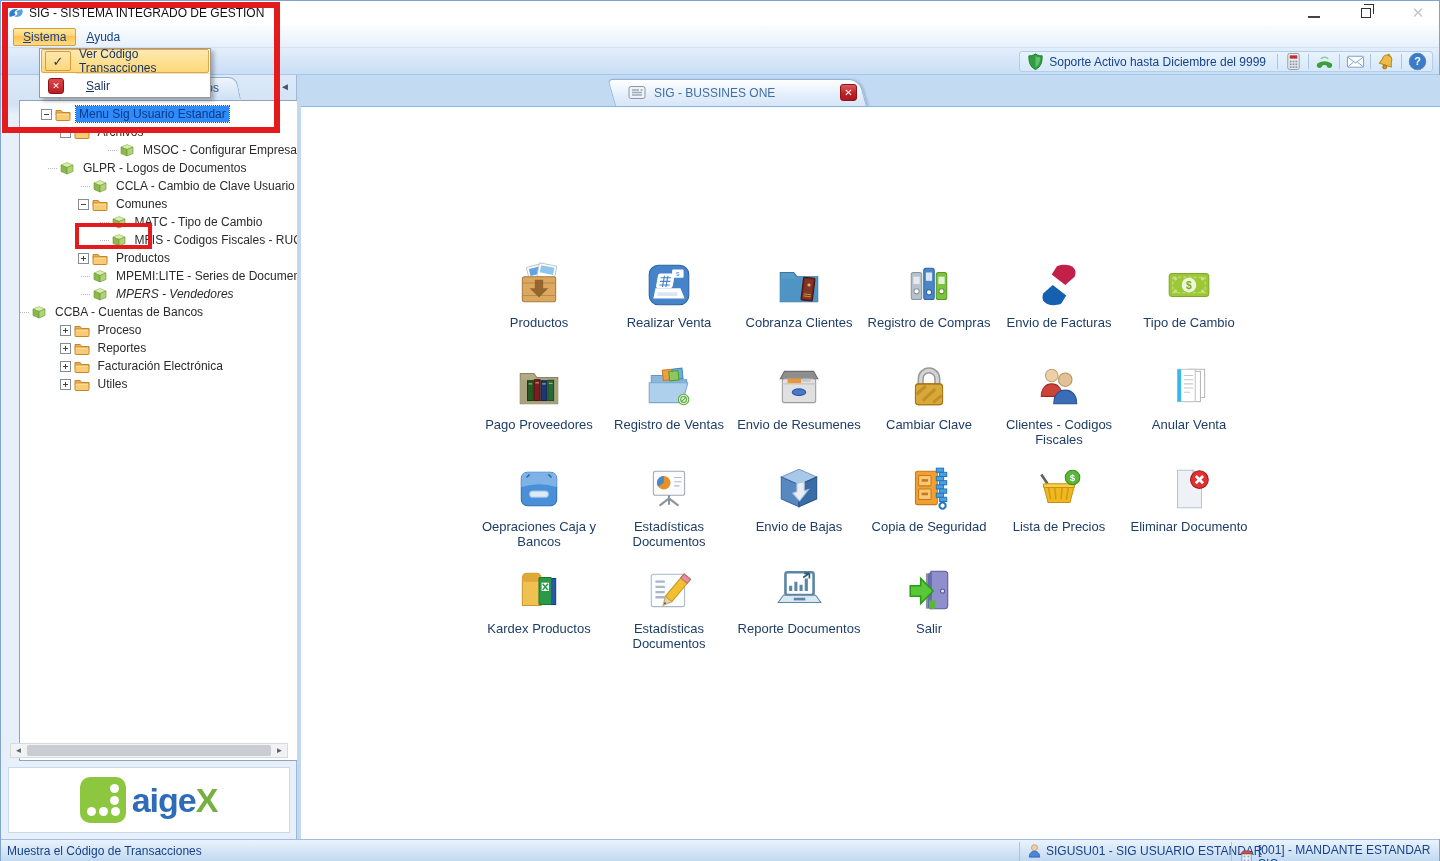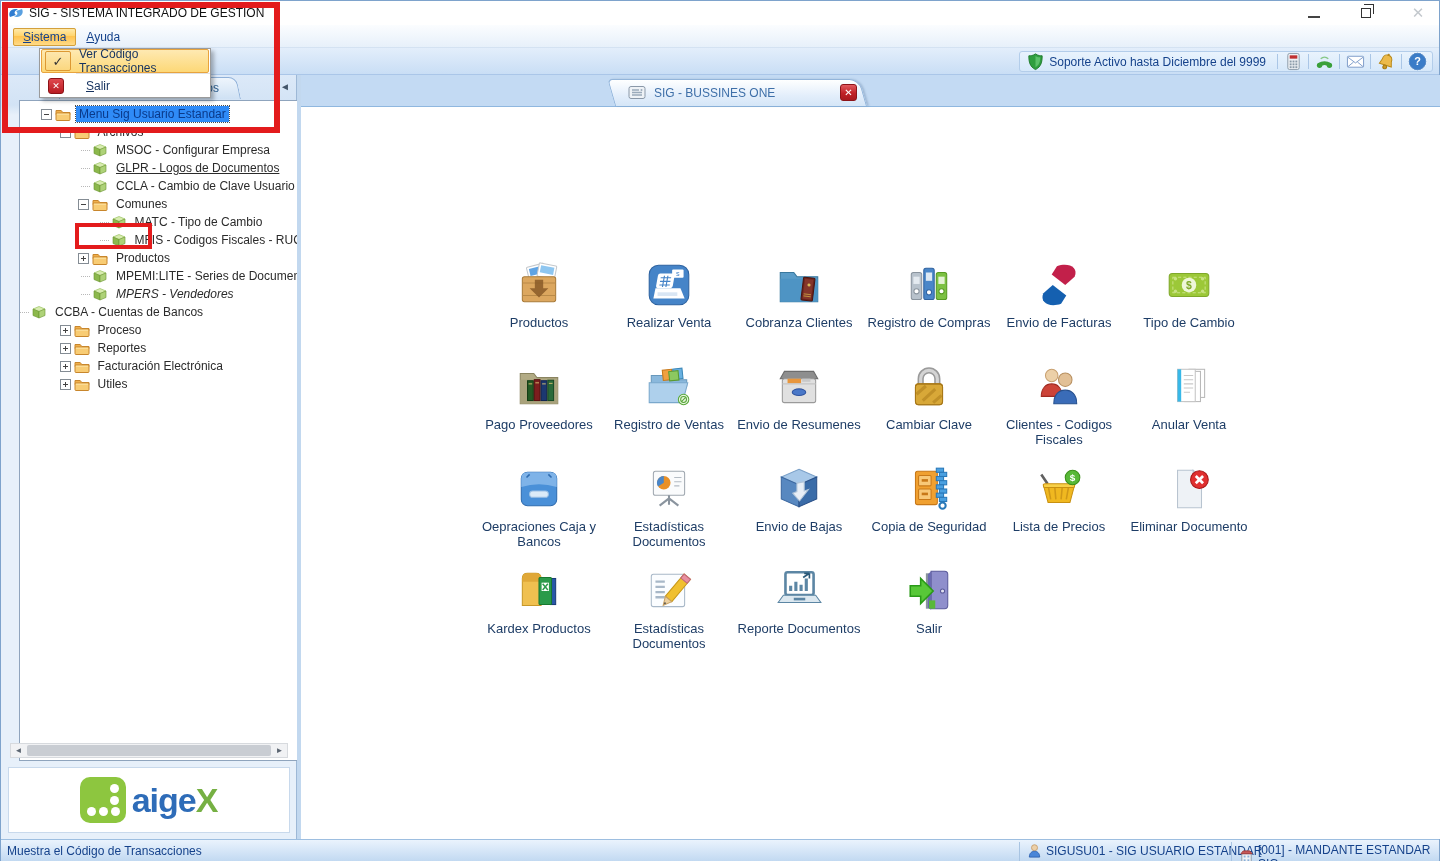--- a/index.html
+++ b/index.html
@@ -264,30 +264,30 @@
             </div>
             <div class="trow" style="padding-left: 39.5px;">
               <span class="expander"></span>
               <span class="ticon"><svg viewBox="0 0 16 15">
  <path d="M1 3.5 h5.2 l1.6 2 h7.2 v2 h-14z" fill="#f0b04c" stroke="#c8862c"></path>
  <rect x="1" y="6" width="14" height="7.5" rx="1" fill="#f8cc74" stroke="#c8862c"></rect>
  <path d="M2 7.2 h12" stroke="#fde4a4"></path>
                 </svg></span>
               <span class="tlabel">Archivos</span>
             </div>
-            <div class="trow" style="padding-left: 61px;">
+            <div class="trow" style="padding-left: 88px;">
               <span class="joint"></span>
               <span class="ticon"><svg viewBox="0 0 16 15">
  <path d="M8 1.5 l6 2.5 -6 2.5 -6 -2.5z" fill="#d8ecb0" stroke="#8cb84c" stroke-width="0.6"></path>
  <path d="M2 4 l6 2.5 v6.5 l-6 -2.5z" fill="#8cb84c" stroke="#6a9430" stroke-width="0.6"></path>
  <path d="M14 4 l-6 2.5 v6.5 l6 -2.5z" fill="#aed278" stroke="#6a9430" stroke-width="0.6"></path>
                 </svg></span>
               <span class="tlabel">MSOC - Configurar Empresa</span>
             </div>
-            <div class="trow" style="padding-left: 61px; text-decoration: underline;">
+            <div class="trow" style="padding-left: 28px;">
               <span class="joint"></span>
               <span class="ticon"><svg viewBox="0 0 16 15">
  <path d="M8 1.5 l6 2.5 -6 2.5 -6 -2.5z" fill="#d8ecb0" stroke="#8cb84c" stroke-width="0.6"></path>
  <path d="M2 4 l6 2.5 v6.5 l-6 -2.5z" fill="#8cb84c" stroke="#6a9430" stroke-width="0.6"></path>
  <path d="M14 4 l-6 2.5 v6.5 l6 -2.5z" fill="#aed278" stroke="#6a9430" stroke-width="0.6"></path>
                 </svg></span>
               <span class="tlabel">GLPR - Logos de Documentos</span>
             </div>
             <div class="trow" style="padding-left: 61px;">
               <span class="joint"></span>

